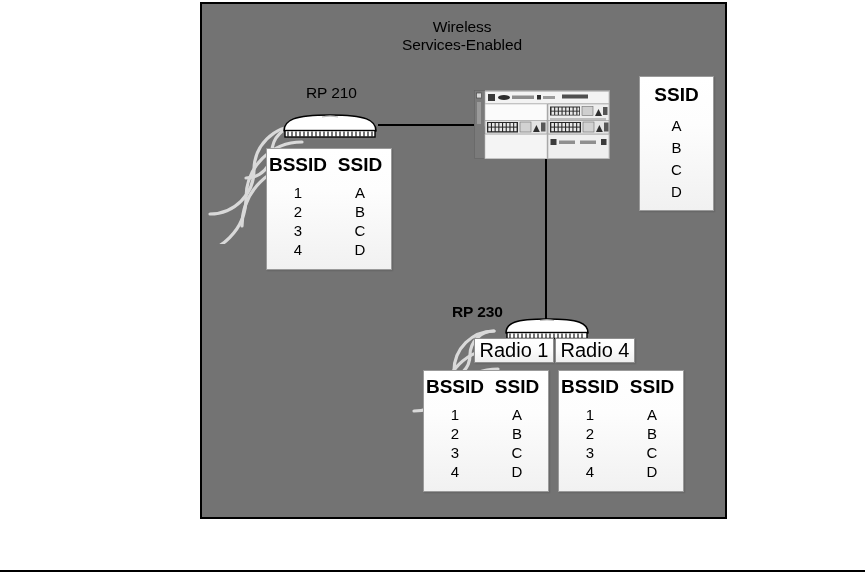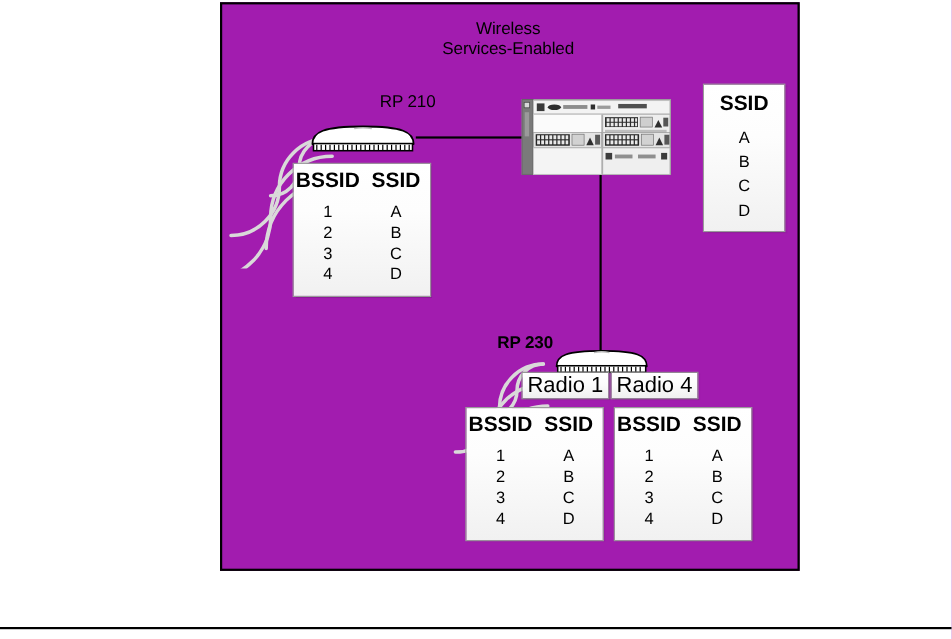--- a/index.html
+++ b/index.html
@@ -16,21 +16,21 @@
   }
 
   
   #figure-frame {
     position: absolute;
     left: 200px;
     top: 2px;
     width: 527px;
     height: 517px;
     border: 2px solid #000000;
-    background: #a21caf;
+    background: #737373;
     box-sizing: border-box;
   }
 
   #bottom-rule {
     position: absolute;
     left: 0px;
     top: 570px;
     width: 865px;
     height: 2px;
     background: #000000;
@@ -59,21 +59,21 @@
 
   #switch-title {
     left: 160px;
     top: 14px;
     width: 200px;
   }
   #rp210-label {
     left: 104px;
     top: 80px;
     width: 90px;
-    text-align: right;
+    text-align: left;
   }
   #rp230-label {
     left: 250px;
     top: 299px;
     width: 90px;
     text-align: left;
     font-weight: bold;
   }
 
   

